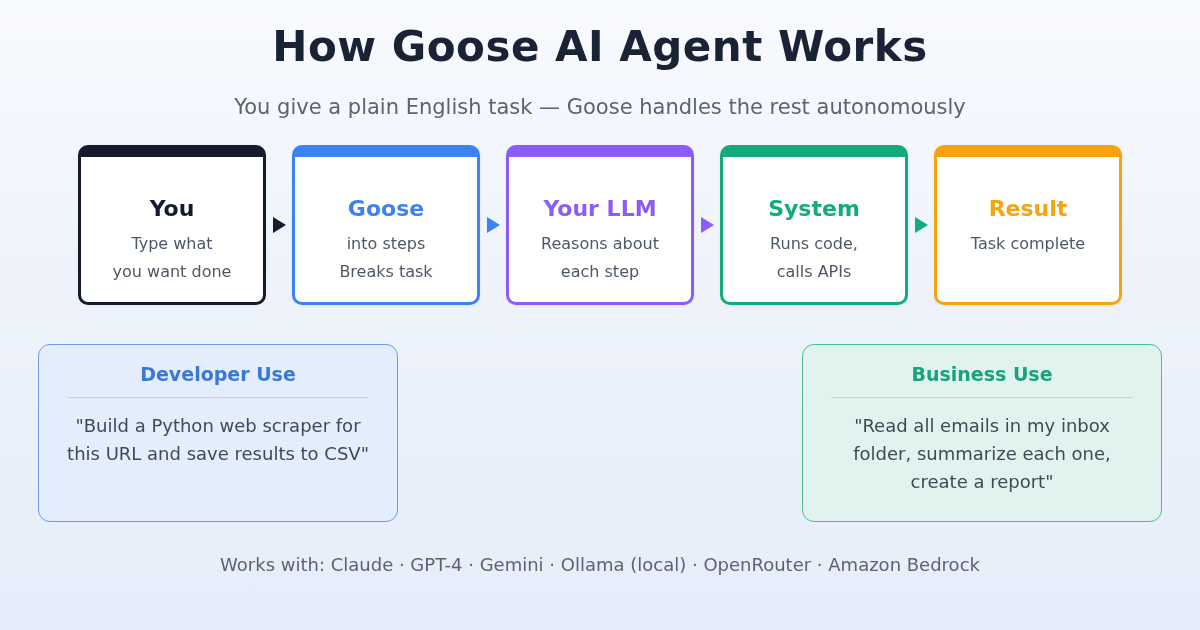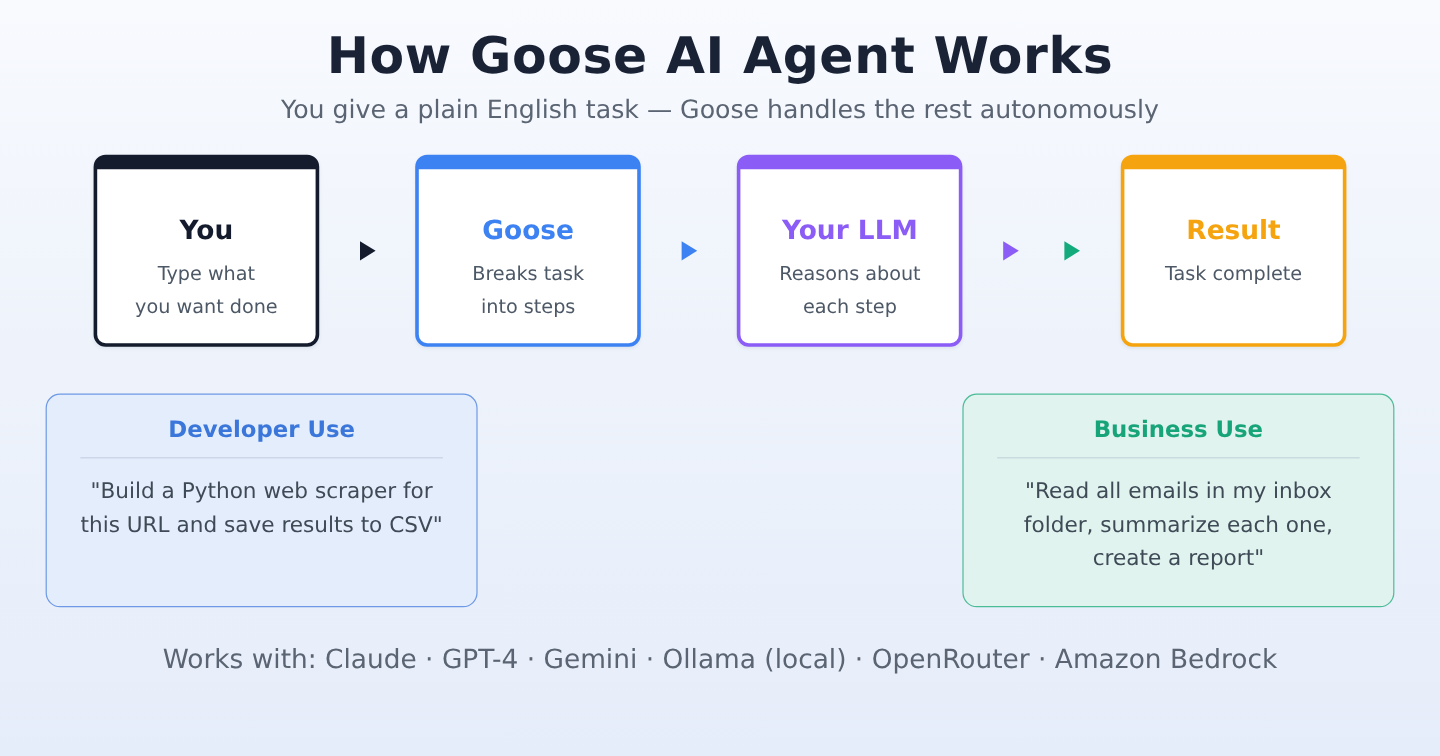--- a/index.html
+++ b/index.html
@@ -13,21 +13,21 @@
 
   
   .header { text-align: center; padding-top: 22px; }
   .title {
     font-size: 42px;
     font-weight: 800;
     color: #1a2336;
     letter-spacing: 0.5px;
   }
   .subtitle {
-    margin-top: 8px;
+    margin-top: 24px;
     font-size: 21px;
     color: #5a6472;
   }
 
   
   .flow-row {
     margin-top: 26px;
     padding: 0 78px;
     display: flex;
     align-items: center;
@@ -94,21 +94,21 @@
   .card-quote {
     font-size: 18px;
     line-height: 1.55;
     color: #3f4a57;
   }
 
   
   .footer {
     margin-top: 32px;
     text-align: center;
-    font-size: 22px;
+    font-size: 18px;
     color: #5a6472;
   }
 </style>
 </head>
 <body>
 
 <div class="canvas">
 
   <div class="header">
     <div class="title">How Goose AI Agent Works</div>
@@ -122,35 +122,42 @@
       <div class="step-desc">
         <div>Type what</div>
         <div>you want done</div>
       </div>
     </div>
     <div class="flow-arrow" style="--accent: #131b2c;"></div>
 
     <div class="step-box" style="--accent: #3d82f2;">
       <div class="step-title">Goose</div>
       <div class="step-desc">
+        <div>into steps</div>
         <div>Breaks task</div>
-        <div>into steps</div>
       </div>
     </div>
     <div class="flow-arrow" style="--accent: #3d82f2;"></div>
 
     <div class="step-box" style="--accent: #8b5cf6;">
       <div class="step-title">Your LLM</div>
       <div class="step-desc">
         <div>Reasons about</div>
         <div>each step</div>
       </div>
     </div>
     <div class="flow-arrow" style="--accent: #8b5cf6;"></div>
 
+    <div class="step-box" style="--accent: #13ab7c;">
+      <div class="step-title">System</div>
+      <div class="step-desc">
+        <div>Runs code,</div>
+        <div>calls APIs</div>
+      </div>
+    </div>
     <div class="flow-arrow" style="--accent: #13ab7c;"></div>
 
     <div class="step-box" style="--accent: #f5a40f;">
       <div class="step-title">Result</div>
       <div class="step-desc">
         <div>Task complete</div>
       </div>
     </div>
 
   </div>

